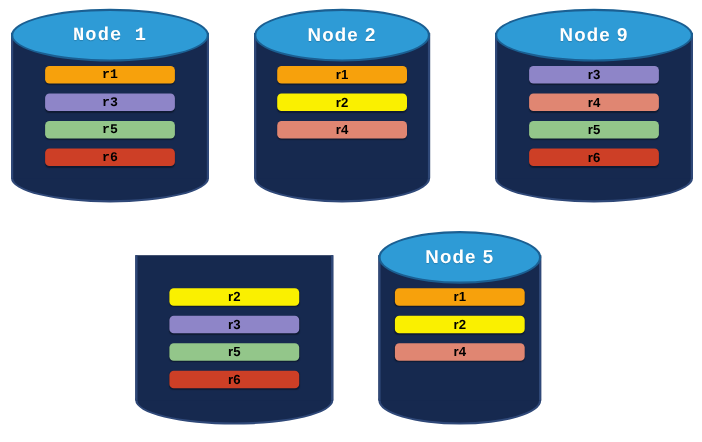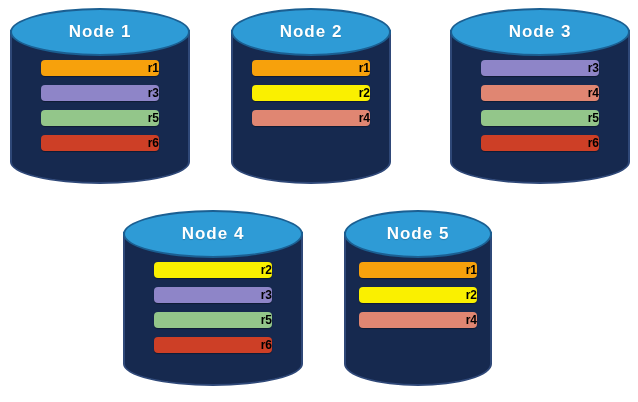--- a/index.html
+++ b/index.html
@@ -86,33 +86,33 @@
     align-items: center;
     gap: 9px;
   }
 
   .replica {
     width: 118px;
     height: 16px;
     border-radius: 4px;
     display: flex;
     align-items: center;
-    justify-content: flex-end;
+    justify-content: center;
     box-shadow: 0 1px 1px rgba(0,0,0,0.35);
   }
 
   .replica-label {
     color: #000000;
     font-weight: bold;
     font-size: 12px;
     line-height: 1;
   }
 
   
-  .n1 { left: 10px;  top: 8px;   width: 180px; height: 176px; }
+  .n1 { left: 10px;  top: 8px;   width: 180px; height: 176px; font-family: Liberation Mono, monospace; }
   .n2 { left: 231px; top: 8px;   width: 160px; height: 176px; }
   .n3 { left: 450px; top: 8px;   width: 180px; height: 176px; }
   .n4 { left: 123px; top: 210px; width: 180px; height: 176px; }
   .n5 { left: 344px; top: 210px; width: 148px; height: 176px; }
 </style>
 </head>
 <body style="background: rgb(255, 255, 255);">
 
 <div id="diagram">
 
@@ -154,44 +154,41 @@
       <div class="replica" style="background: rgb(224, 134, 114);">
         <span class="replica-label">r4</span>
       </div>
     </div>
   </div>
 
   <div class="node n3">
     <div class="cyl-bottom"></div>
     <div class="cyl-body"></div>
     <div class="cyl-top">
-      <span class="node-label">Node 3</span>
+      <span class="node-label">Node 9</span>
     </div>
     <div class="replica-list">
       <div class="replica" style="background: rgb(142, 133, 200);">
         <span class="replica-label">r3</span>
       </div>
       <div class="replica" style="background: rgb(224, 134, 114);">
         <span class="replica-label">r4</span>
       </div>
       <div class="replica" style="background: rgb(147, 198, 138);">
         <span class="replica-label">r5</span>
       </div>
       <div class="replica" style="background: rgb(205, 63, 38);">
         <span class="replica-label">r6</span>
       </div>
     </div>
   </div>
 
   <div class="node n4">
     <div class="cyl-bottom"></div>
     <div class="cyl-body"></div>
-    <div class="cyl-top">
-      <span class="node-label">Node 4</span>
-    </div>
     <div class="replica-list">
       <div class="replica" style="background: rgb(250, 240, 0);">
         <span class="replica-label">r2</span>
       </div>
       <div class="replica" style="background: rgb(142, 133, 200);">
         <span class="replica-label">r3</span>
       </div>
       <div class="replica" style="background: rgb(147, 198, 138);">
         <span class="replica-label">r5</span>
       </div>

